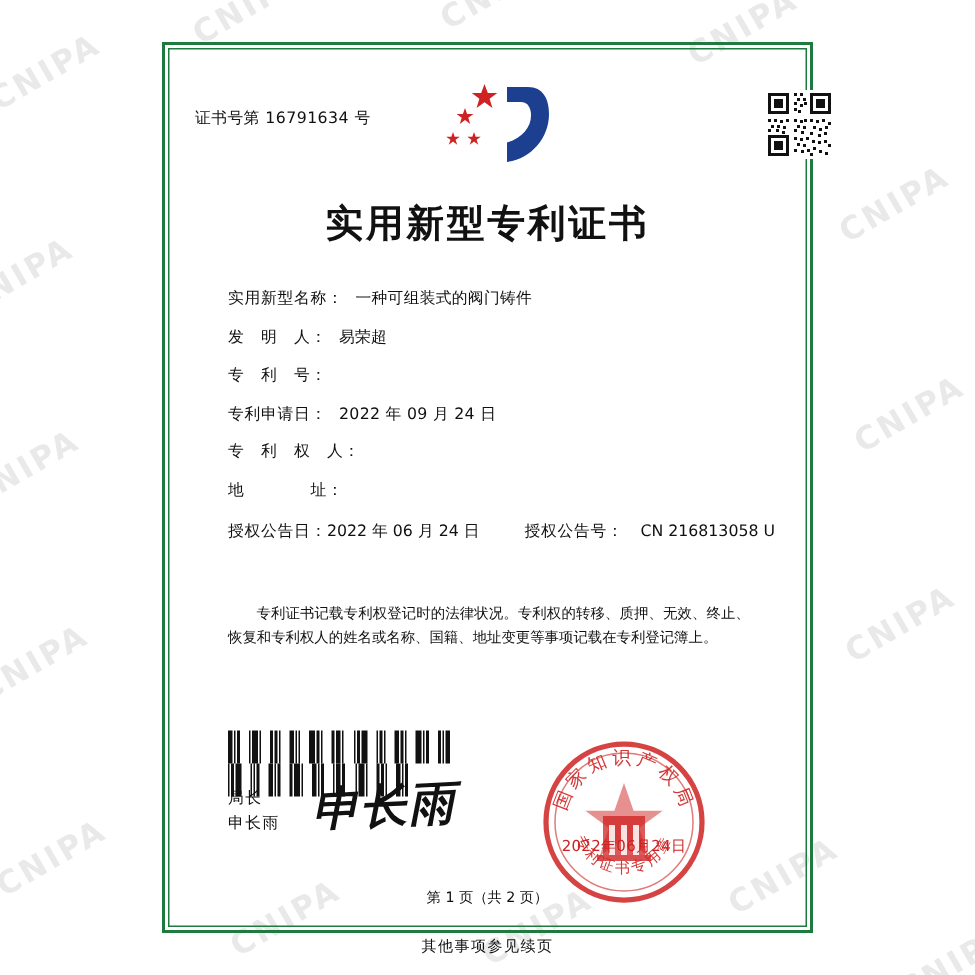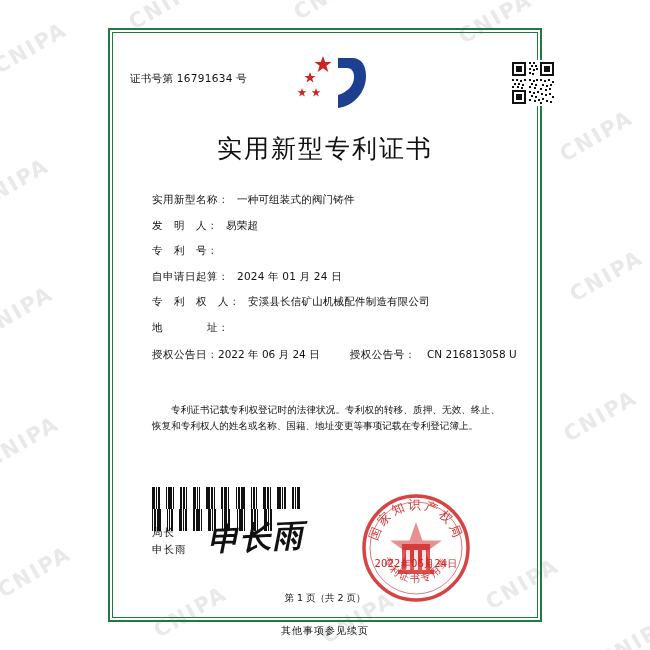--- a/index.html
+++ b/index.html
@@ -90,21 +90,21 @@
   }
 
   
   .title {
     position: absolute;
     left: 0;
     top: 100px;
     width: 426px;
     text-align: center;
     font-size: 25px;
-    font-weight: normal;
+    font-weight: bold;
     letter-spacing: 2px;
     color: #111;
     font-family: "DejaVu Sans", sans-serif;
   }
 
   
   .fields {
     position: absolute;
     left: 40px;
     top: 160px;
@@ -356,26 +356,25 @@
         <div class="field-value">一种可组装式的阀门铸件</div>
       </div>
       <div class="field-row">
         <div class="field-label">发　明　人：</div>
         <div class="field-value">易荣超</div>
       </div>
       <div class="field-row">
         <div class="field-label">专　利　号：</div>
       </div>
       <div class="field-row">
-        <div class="field-label">自申请日起算：</div>
-        <div class="field-value">2024 年 01 月 24 日</div>
+        <div class="field-label">专利申请日：</div>
+        <div class="field-value">2022 年 09 月 24 日</div>
       </div>
       <div class="field-row">
         <div class="field-label">专　利　权　人：</div>
-        <div class="field-value">安溪县长信矿山机械配件制造有限公司</div>
       </div>
       <div class="field-row">
         <div class="field-label">地　　　　址：</div>
       </div>
       <div class="field-row pair" style="margin-top:13px;">
         <div class="field-label">授权公告日：</div>
         <div style="margin-left:0; white-space:nowrap;">2022 年 06 月 24 日</div>
         <div class="pair-second">
           <span class="field-label">授权公告号：</span>
           <span class="v">CN 216813058 U</span>

